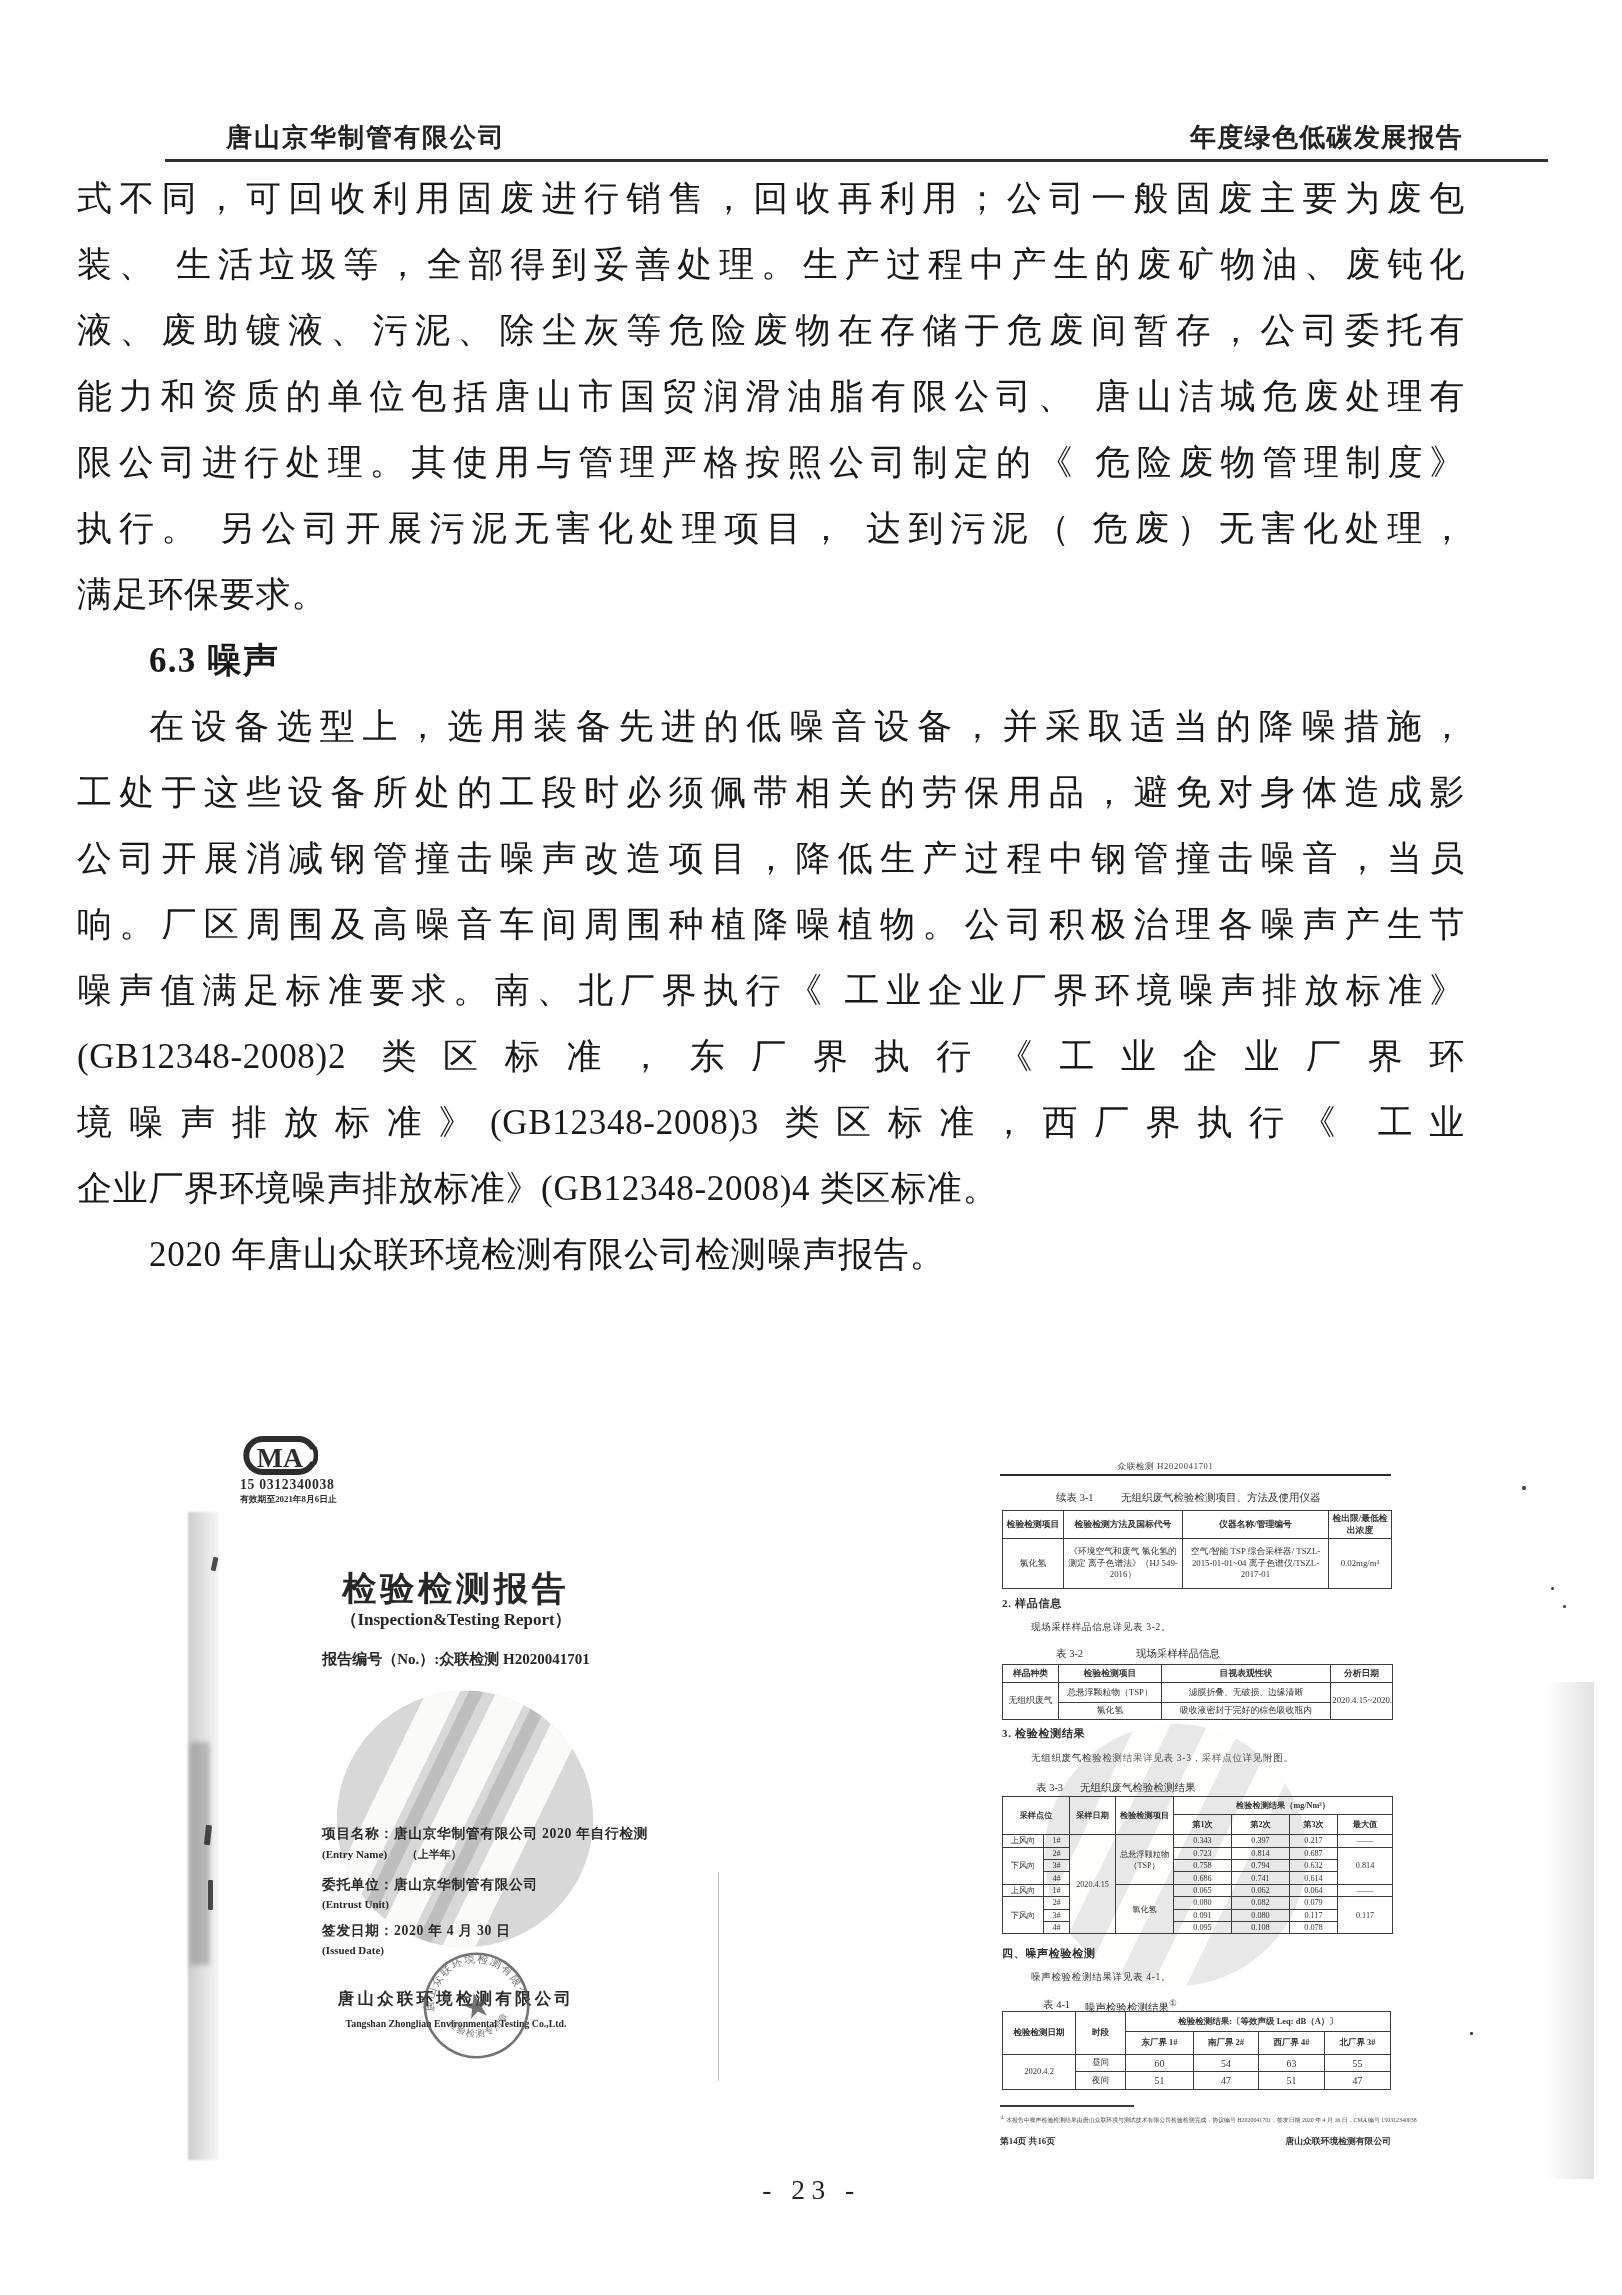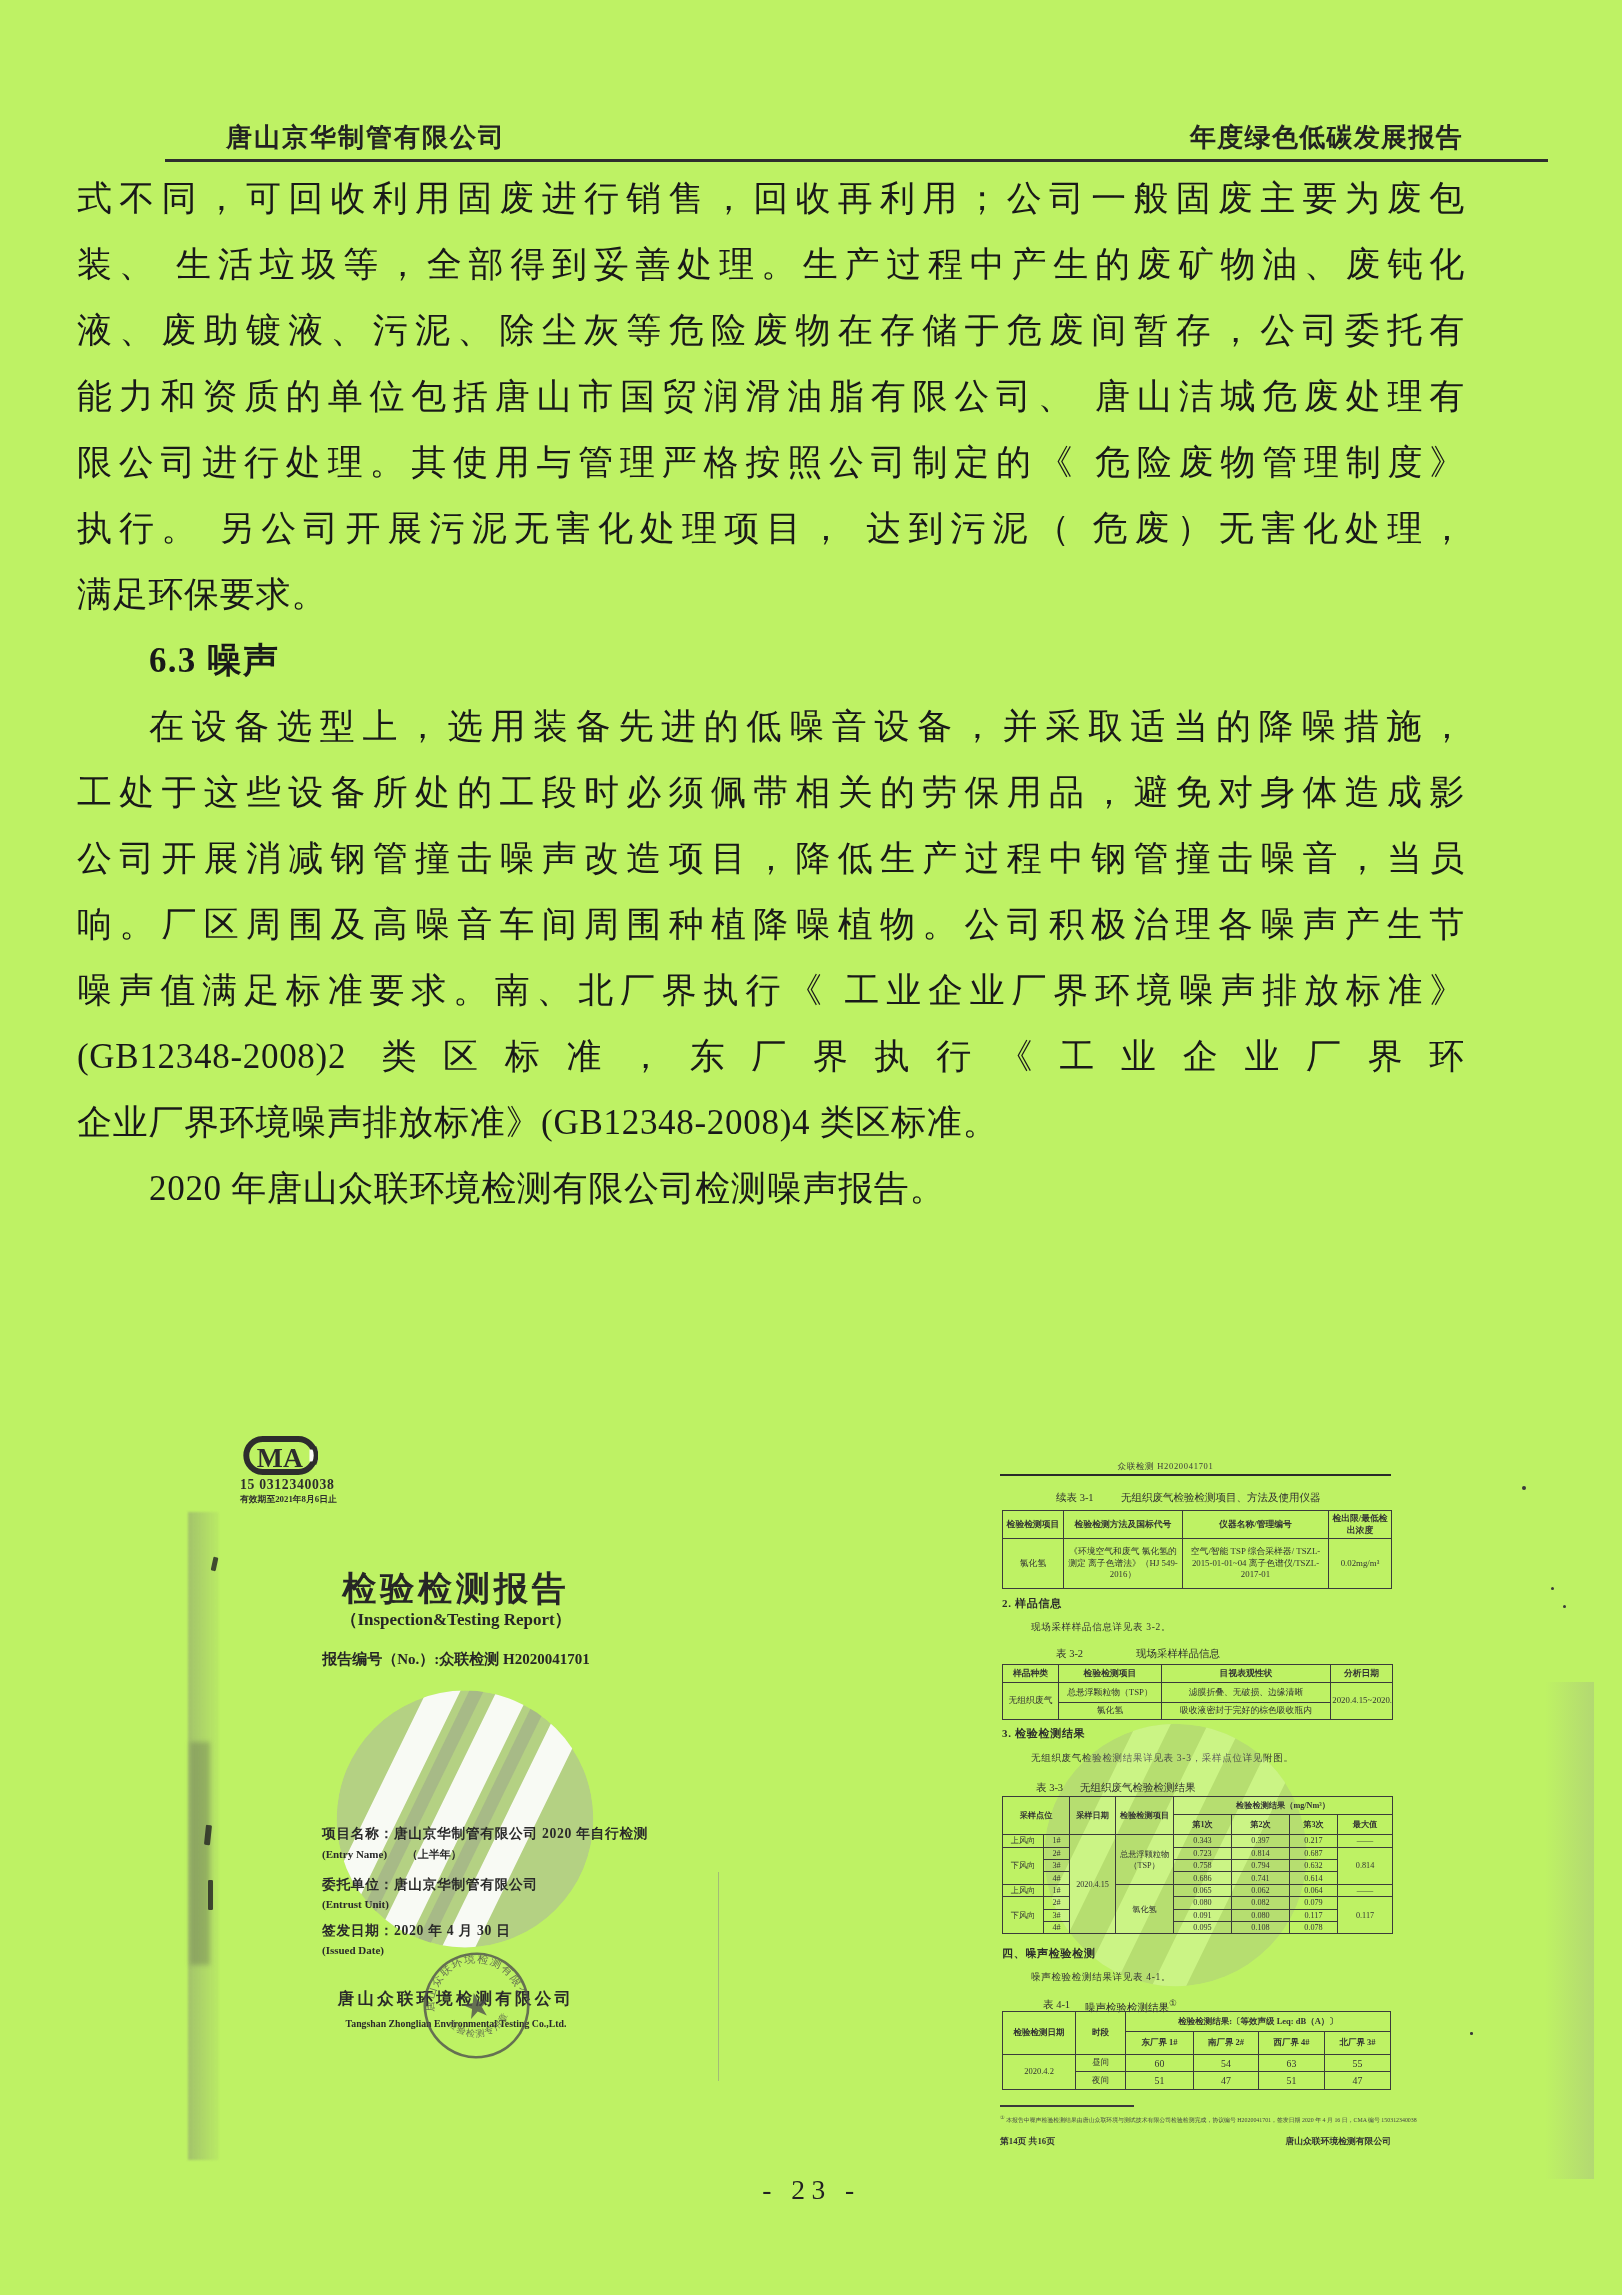--- a/index.html
+++ b/index.html
@@ -1,16 +1,16 @@
 <!DOCTYPE html>
 <html style="font-size:10.5px"><head>
 <meta charset="utf-8">
 <style>
   html,body{margin:0;padding:0;background:#e8e8e8;}
-  .page{position:relative;width:1623px;height:2295px;background:#bef264;overflow:hidden;
+  .page{position:relative;width:1623px;height:2295px;background:#ffffff;overflow:hidden;
         font-family:"Liberation Serif","DejaVu Serif",serif;color:#1a1a1a;}
   .abs{position:absolute;}
 
   
   .hdr-l{left:226px;top:120px;font-size:26px;font-weight:600;letter-spacing:2px;color:#222;}
   .hdr-r{left:1113px;top:120px;width:350px;text-align:right;font-size:26px;font-weight:600;letter-spacing:1.3px;color:#222;}
   .hdr-rule{left:165px;top:159px;width:1383px;height:3.3px;background:#2e2e2e;}
 
   
   .bodytext{left:77px;top:166px;width:1388px;font-size:35px;color:#191919;}
@@ -83,20 +83,21 @@
     <div class="bl">限公司进行处理。其使用与管理严格按照公司制定的《 危险废物管理制度》</div>
     <div class="bl">执行。 另公司开展污泥无害化处理项目， 达到污泥（ 危废）无害化处理，</div>
     <div class="bl noj">满足环保要求。</div>
     <div class="bl head">6.3 噪声</div>
     <div class="bl ind">在设备选型上，选用装备先进的低噪音设备，并采取适当的降噪措施，</div>
     <div class="bl">工处于这些设备所处的工段时必须佩带相关的劳保用品，避免对身体造成影</div>
     <div class="bl">公司开展消减钢管撞击噪声改造项目，降低生产过程中钢管撞击噪音，当员</div>
     <div class="bl">响。厂区周围及高噪音车间周围种植降噪植物。公司积极治理各噪声产生节</div>
     <div class="bl">噪声值满足标准要求。南、北厂界执行《 工业企业厂界环境噪声排放标准》</div>
     <div class="bl">(GB12348-2008)2 类区标准，东厂界执行《工业企业厂界环</div>
+    <div class="bl">境噪声排放标准》(GB12348-2008)3 类区标准，西厂界执行《 工业</div>
     <div class="bl noj">企业厂界环境噪声排放标准》(GB12348-2008)4 类区标准。</div>
     <div class="bl noj ind">2020 年唐山众联环境检测有限公司检测噪声报告。</div>
   </div>
 
   <div class="abs scan1">
     <div class="abs edge-band"></div>
     <div class="abs edge-band2"></div>
     <div class="abs mark" style="left:65px;top:182px;width:5.2px;height:14.4px;transform:rotate(12deg)"></div>
     <div class="abs mark" style="left:58px;top:450px;width:5.9px;height:19.6px;transform:rotate(6deg)"></div>
     <div class="abs mark" style="left:61px;top:505px;width:4.6px;height:30px"></div>

